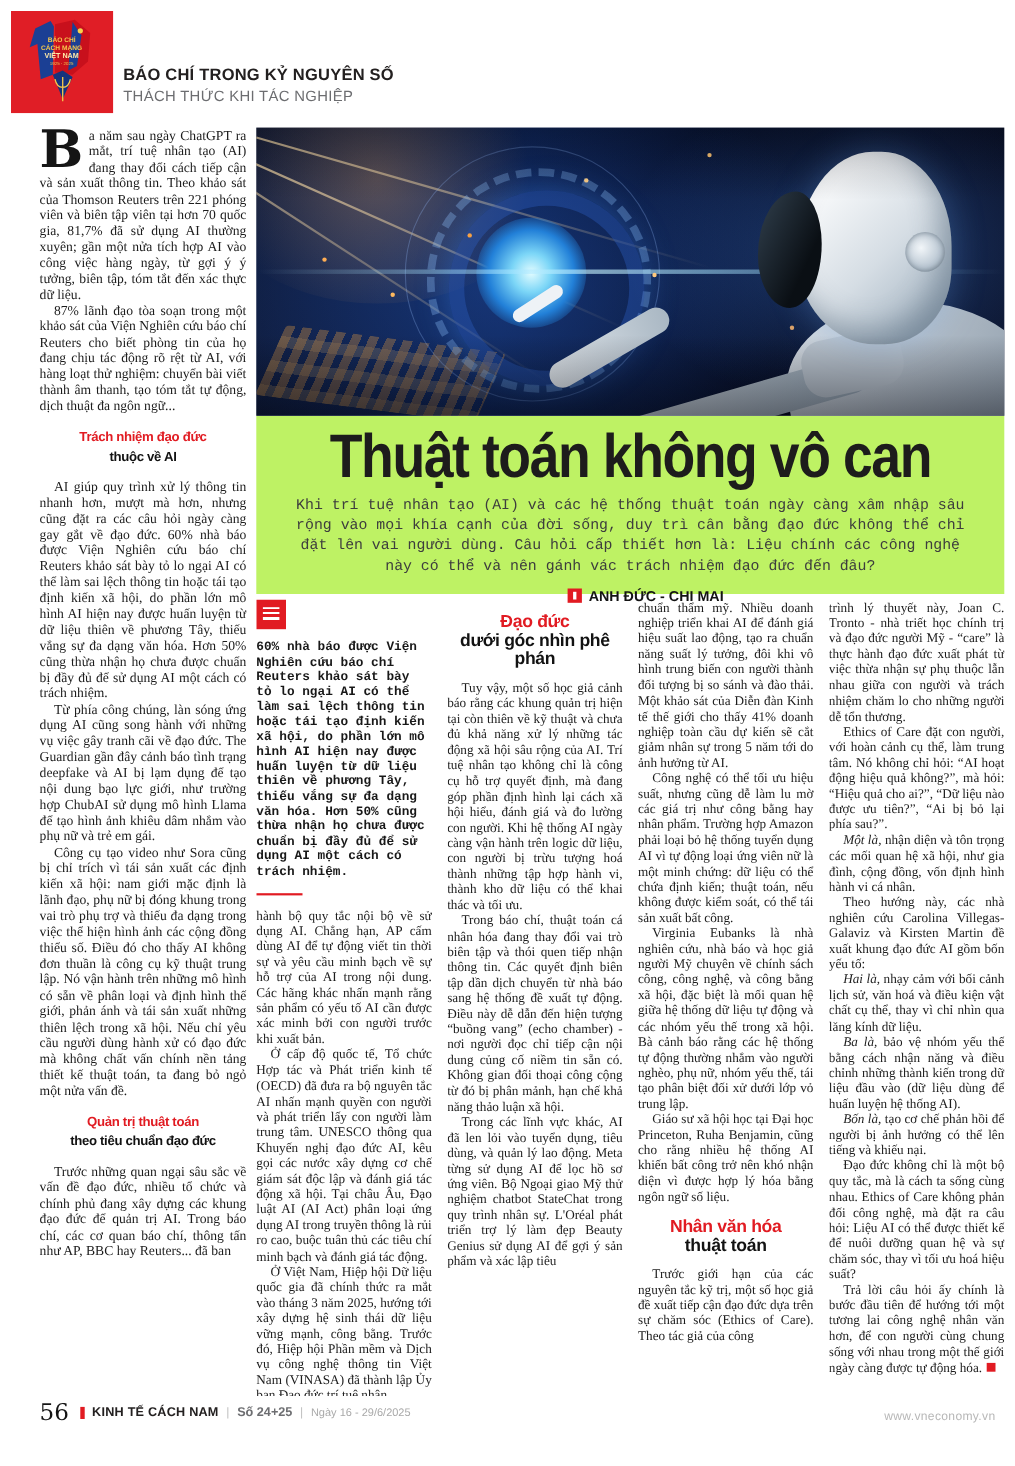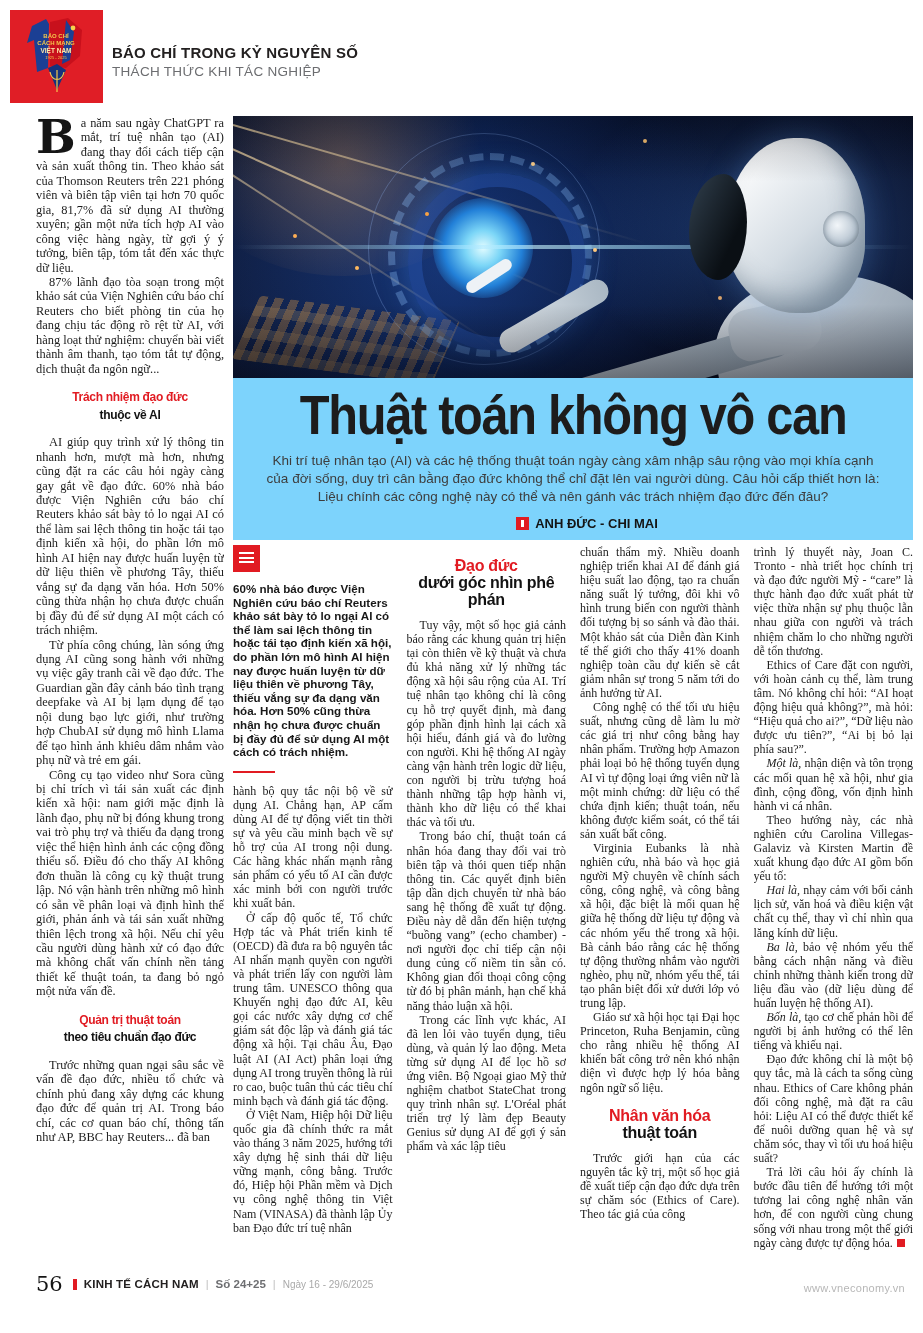--- a/index.html
+++ b/index.html
@@ -1,21 +1,21 @@
 <!DOCTYPE html>
 <html><head>
 <meta charset="utf-8">
 <style>
   html,body{margin:0;padding:0;background:#f0f0f0;}
   .page{position:relative;width:923px;height:1333px;background:#ffffff;margin:0 auto;
         font-family:"Liberation Serif",serif;color:#1c1c1c;overflow:hidden;}
 
   
   .logo{position:absolute;left:10px;top:10px;width:93px;height:93px;}
-  .kicker{position:absolute;left:112px;top:44px;font-family:"Liberation Sans",sans-serif;}
+  .kicker{position:absolute;left:112px;top:60px;font-family:"Liberation Sans",sans-serif;}
   .kicker-main{font-size:15px;font-weight:700;color:#232020;letter-spacing:.2px;}
   .kicker-sub{font-size:13.5px;color:#6c6d70;margin-top:3px;letter-spacing:.3px;}
 
   
   .leftcol{position:absolute;left:36px;top:116px;width:188px;height:1152px;overflow:hidden;
            font-size:12.4px;line-height:14.45px;text-align:justify;}
   .leftcol p{margin:0;text-indent:13px;}
   .leftcol p.first{text-indent:0;}
   .dropcap{float:left;font-family:"DejaVu Serif",serif;font-weight:700;font-size:47px;
            line-height:38px;padding:2px 5px 0 0;color:#151515;}
@@ -74,43 +74,43 @@
   .r-arm{position:absolute;right:118px;bottom:-8px;width:240px;height:34px;border-radius:20px;
         background:linear-gradient(100deg,#cfd8e0,#90a0ae);transform:rotate(-16deg);}
   .r-forearm{position:absolute;right:298px;bottom:50px;width:122px;height:24px;border-radius:14px;
         background:linear-gradient(100deg,#e4eaef,#a8b6c2);transform:rotate(-30deg);}
   .r-finger{position:absolute;right:398px;bottom:96px;width:52px;height:12px;border-radius:8px;
         background:#eef2f6;transform:rotate(-33deg);}
   .hero-shade{position:absolute;left:0;top:0;width:100%;height:100%;
         background:linear-gradient(180deg,rgba(2,4,12,.25) 0%,transparent 25%,transparent 72%,rgba(2,3,10,.45) 100%);}
 
   
-  .headblock{background:#7dd3fc;height:162px;text-align:center;padding-top:6px;box-sizing:border-box;}
+  .headblock{background:#bef264;height:162px;text-align:center;padding-top:6px;box-sizing:border-box;}
   .headblock h1{margin:2px 0 0;font-family:"Liberation Sans",sans-serif;font-weight:700;
         font-size:56px;line-height:58px;color:#1d1c1c;letter-spacing:-1.5px;}
   .headblock h1 span{display:inline-block;transform:scaleX(.87);}
-  .lede{margin:8px auto 0;width:616px;font-family:Liberation Sans, sans-serif;
+  .lede{margin:8px auto 0;width:616px;font-family:Liberation Mono, monospace;
         font-size:13.5px;line-height:18.2px;color:#3d3d3d;}
   .byline{margin-top:9px;font-family:"Liberation Sans",sans-serif;font-weight:700;
         font-size:13px;color:#141414;display:flex;justify-content:center;align-items:center;gap:6px;padding-left:28px;}
   .byicon{display:inline-block;width:13px;height:13px;background:#e11b22;position:relative;}
   .byicon::after{content:"";position:absolute;left:5px;top:3px;width:3px;height:7px;background:#fff;}
 
   
   .cols{margin-top:5px;display:flex;gap:14px;height:724px;overflow:hidden;}
   .col{flex:1;font-size:12px;line-height:14.1px;text-align:justify;overflow:hidden;}
   .col p{margin:0;text-indent:13px;}
   .col p.cont{text-indent:0;}
   .col .subhead{font-size:16px;line-height:17px;margin:12px 0 10px;}
   .quote{margin-bottom:11px;}
   .qicon{width:27px;height:27px;background:#e11b22;display:flex;align-items:center;
          justify-content:center;margin-bottom:10px;}
   .qlines{width:15px;height:13px;
          background:repeating-linear-gradient(180deg,#ffffff 0 2px,transparent 2px 4.6px);}
-  .qtext{font-family:Liberation Sans, sans-serif;font-weight:700;font-size:11.6px;
+  .qtext{font-family:Liberation Mono, monospace;font-weight:700;font-size:11.6px;
          line-height:13.6px;color:#181818;text-align:left;text-indent:0 !important;}
   .qrule{width:42px;height:2px;background:#e11b22;margin-top:12px;}
   .ital{font-style:italic;}
   .endsq{display:inline-block;width:8px;height:8px;background:#e11b22;margin-left:4px;}
 
   
   .pfooter{position:absolute;left:36px;right:18px;top:1274px;display:flex;
         justify-content:space-between;align-items:flex-end;font-family:"Liberation Sans",sans-serif;}
   .f-left{display:flex;align-items:center;}
   .pagenum{font-family:"DejaVu Serif",serif;font-size:21px;color:#141414;line-height:20px;}

